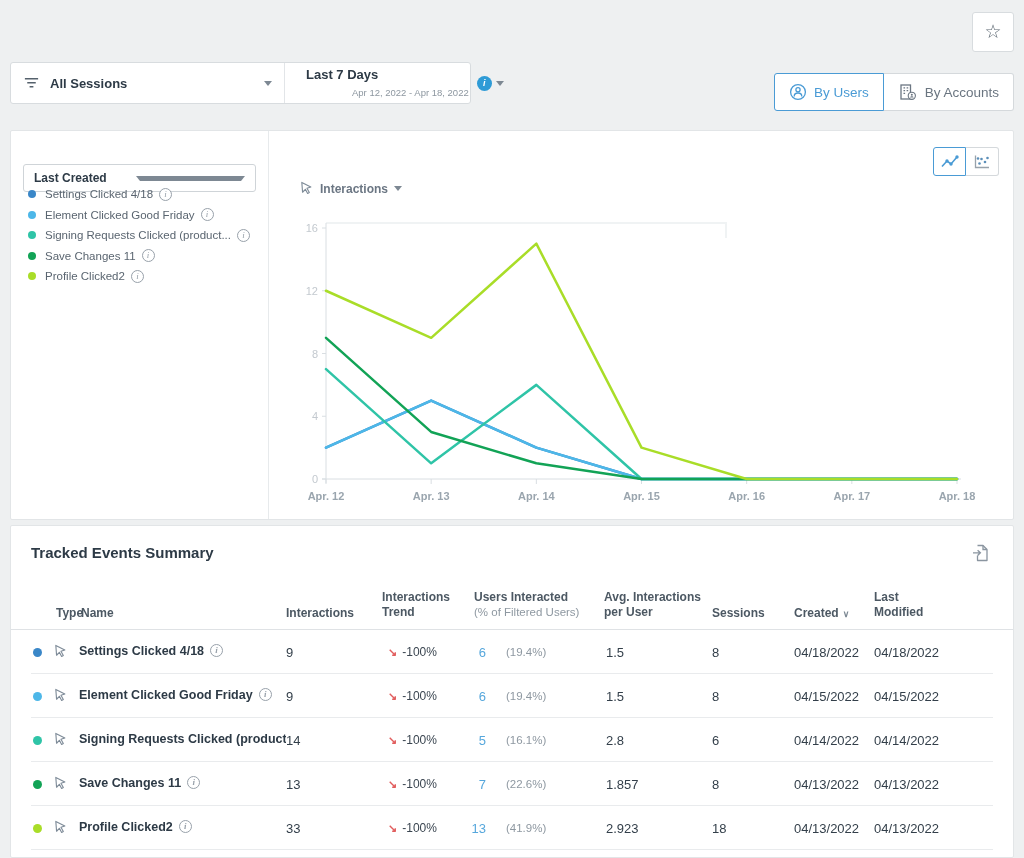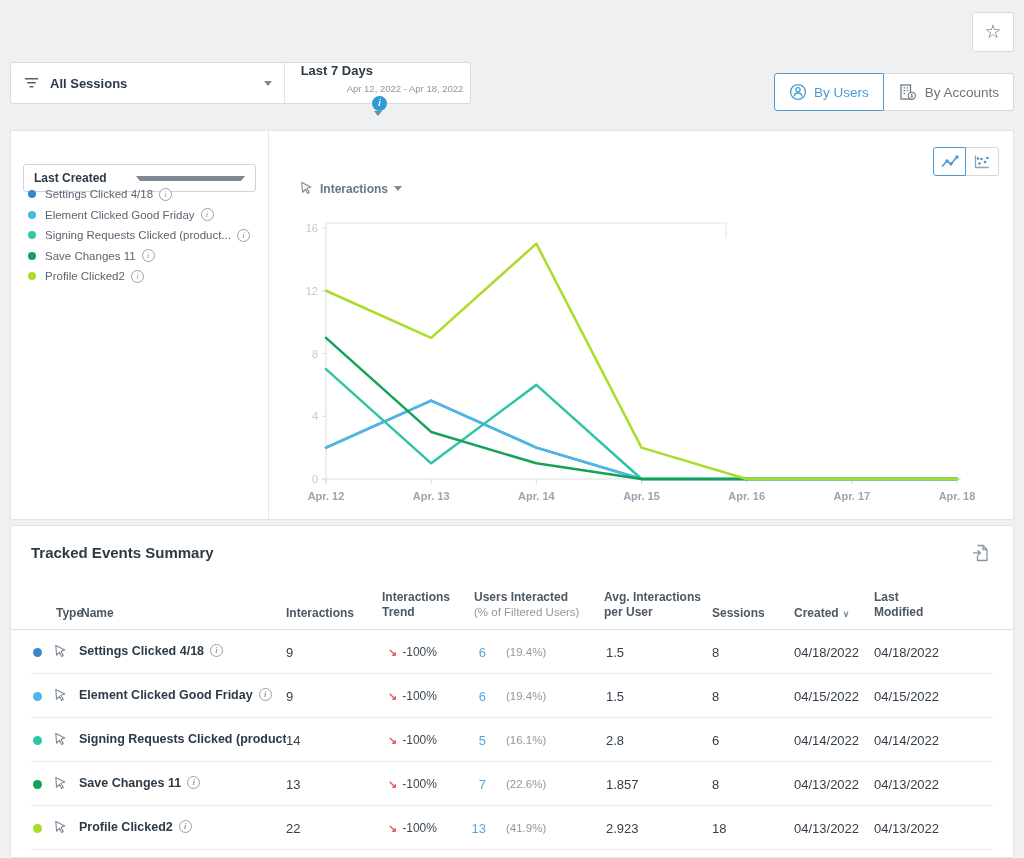--- a/index.html
+++ b/index.html
@@ -6,21 +6,21 @@
   body { background:#eef0f1; font-family:"Liberation Sans", sans-serif; }
   .page { position:relative; width:1024px; height:858px; background:#eef0f1; overflow:hidden; }
 
   .page-title { position:absolute; left:10px; top:16px; font-size:27px; color:#8d99a4; font-weight:400; letter-spacing:.3px; }
   .fav-btn { position:absolute; right:10px; top:12px; width:42px; height:40px; background:#fff; border:1px solid #d8dcdf; border-radius:3px; cursor:pointer; font-size:19px; color:#5a6670; line-height:38px; text-align:center; }
 
   
   .filter-group { position:absolute; left:10px; top:62px; height:42px; display:flex; background:#fff; border:1px solid #d8dcdf; border-radius:3px; }
   .fseg { display:flex; align-items:center; padding:0 12px; position:relative; cursor:pointer; }
   .fseg.sessions { width:273px; }
-  .fseg.daterange { width:186px; border-left:1px solid #e2e5e8;flex-direction:column; }
+  .fseg.daterange { width:186px; border-left:1px solid #e2e5e8; }
   .fseg .flabel { font-size:13px; font-weight:700; color:#2d3a46; margin-left:10px; }
   .caret { width:0; height:0; border-left:4.5px solid transparent; border-right:4.5px solid transparent; border-top:5px solid #7d8893; display:inline-block; }
   .fseg.sessions .caret { position:absolute; right:12px; }
   .dr-text { margin-left:9px; }
   .dr-title { font-size:13px; font-weight:700; color:#2d3a46; line-height:15px; }
   .dr-sub { font-size:9.5px; color:#8d97a0; line-height:11px; white-space:nowrap;margin-left:46px; }
   .info-blue { width:15px; height:15px; border-radius:50%; background:#2e9bd6; color:#fff; font-size:9px; font-weight:700; font-style:italic; text-align:center; line-height:15px; margin:0 4px 0 8px; flex:none; }
   .info-blue::before { content:"i"; }
 
   .toggle-group { position:absolute; right:10px; top:73px; height:38px; display:flex; }
@@ -331,21 +331,21 @@
 
     <div class="trow" style="top:280px">
       <span class="dot" style="background-color: rgb(169, 221, 40);"></span>
       <span class="ticon"><svg width="15" height="15" viewBox="0 0 16 16">
             <path d="M3 1.5 L12.6 6.3 L8.5 7.8 L11 12.3 L9.2 13.3 L6.8 8.9 L3.8 12 Z" fill="#fff" stroke="#7e8b98" stroke-width="1.2" stroke-linejoin="round"></path>
           </svg></span>
       <span class="tname">
           <span>Profile Clicked2</span>
           <span class="info-o"></span>
         </span>
-      <span class="tcell c-int">22</span>
+      <span class="tcell c-int">33</span>
       <span class="tcell c-trend"><span class="tdown">↘</span><span>-100%</span></span>
       <span class="tcell c-users">13</span>
       <span class="tcell c-pct">(41.9%)</span>
       <span class="tcell c-avg">2.923</span>
       <span class="tcell c-sess">18</span>
       <span class="tcell c-created">04/13/2022</span>
       <span class="tcell c-mod">04/13/2022</span>
       <span class="sep"></span>
     </div>
   </div>

